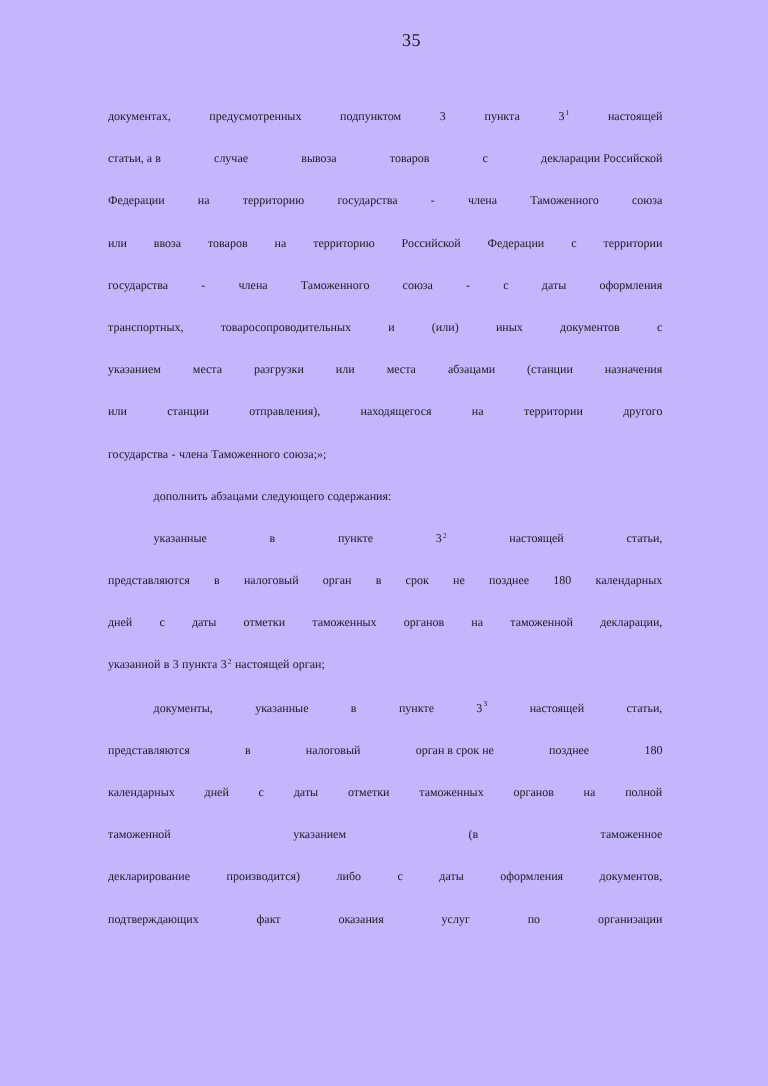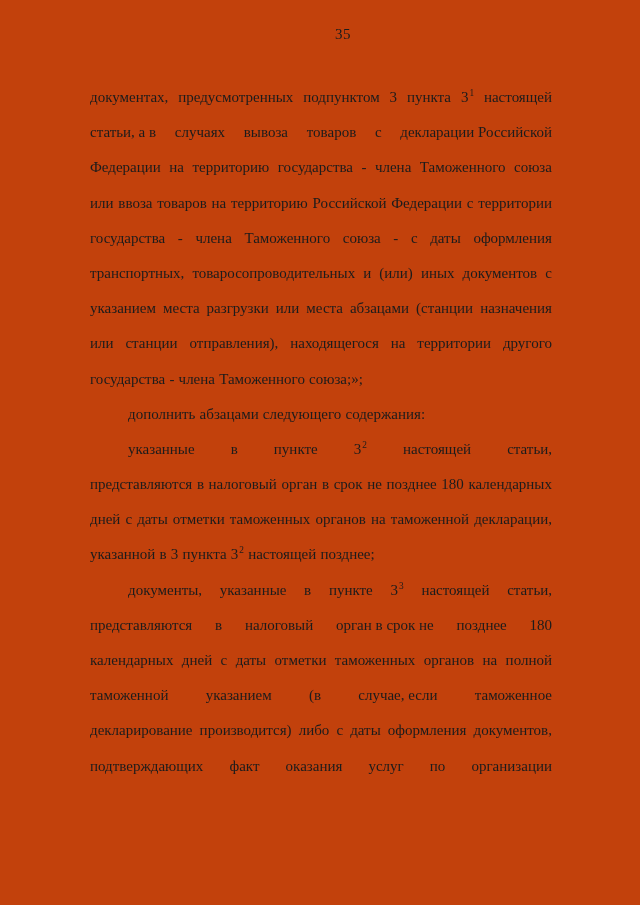--- a/index.html
+++ b/index.html
@@ -4,39 +4,39 @@
 <style>
   html, body {
     margin: 0;
     padding: 0;
     background: #ffffff;
   }
   .page {
     position: relative;
     width: 640px;
     height: 905px;
-    background: #c2410c;
+    background: #c4b5fd;
     font-family: "Liberation Serif", "DejaVu Serif", serif;
     color: #1c1c1c;
     overflow: hidden;
   }
   .page-number {
     position: absolute;
     top: 26px;
     left: 343px;
     transform: translateX(-50%);
     font-size: 15px;
     letter-spacing: 0.5px;
   }
   .body-text {
     position: absolute;
     left: 90px;
     top: 80px;
     width: 462px;
-    font-size: 15px;
+    font-size: 10px;
   }
   .line {
     display: flex;
     align-items: baseline;
     justify-content: flex-start;
     gap: 0.28em;
     height: 35.2px;
     line-height: 35.2px;
     white-space: nowrap;
   }
@@ -67,21 +67,21 @@
         <span class="word">документах,</span>
         <span class="word">предусмотренных</span>
         <span class="word">подпунктом</span>
         <span class="word">3</span>
         <span class="word">пункта</span>
         <span class="word">3<sup>1</sup></span>
         <span class="word">настоящей</span>
       </div>
       <div class="line justify">
         <span class="word">статьи, а в</span>
-        <span class="word">случаях</span>
+        <span class="word">случае</span>
         <span class="word">вывоза</span>
         <span class="word">товаров</span>
         <span class="word">с</span>
         <span class="word">декларации Российской</span>
       </div>
       <div class="line justify">
         <span class="word">Федерации</span>
         <span class="word">на</span>
         <span class="word">территорию</span>
         <span class="word">государства</span>
@@ -184,21 +184,21 @@
         <span class="word">таможенной</span>
         <span class="word">декларации,</span>
       </div>
       <div class="line">
         <span class="word">указанной</span>
         <span class="word">в</span>
         <span class="word">3</span>
         <span class="word">пункта</span>
         <span class="word">3<sup>2</sup></span>
         <span class="word">настоящей</span>
-        <span class="word">позднее;</span>
+        <span class="word">орган;</span>
       </div>
       <div class="line justify indent">
         <span class="word">документы,</span>
         <span class="word">указанные</span>
         <span class="word">в</span>
         <span class="word">пункте</span>
         <span class="word">3<sup>3</sup></span>
         <span class="word">настоящей</span>
         <span class="word">статьи,</span>
       </div>
@@ -218,21 +218,20 @@
         <span class="word">отметки</span>
         <span class="word">таможенных</span>
         <span class="word">органов</span>
         <span class="word">на</span>
         <span class="word">полной</span>
       </div>
       <div class="line justify">
         <span class="word">таможенной</span>
         <span class="word">указанием</span>
         <span class="word">(в</span>
-        <span class="word">случае, если</span>
         <span class="word">таможенное</span>
       </div>
       <div class="line justify">
         <span class="word">декларирование</span>
         <span class="word">производится)</span>
         <span class="word">либо</span>
         <span class="word">с</span>
         <span class="word">даты</span>
         <span class="word">оформления</span>
         <span class="word">документов,</span>

